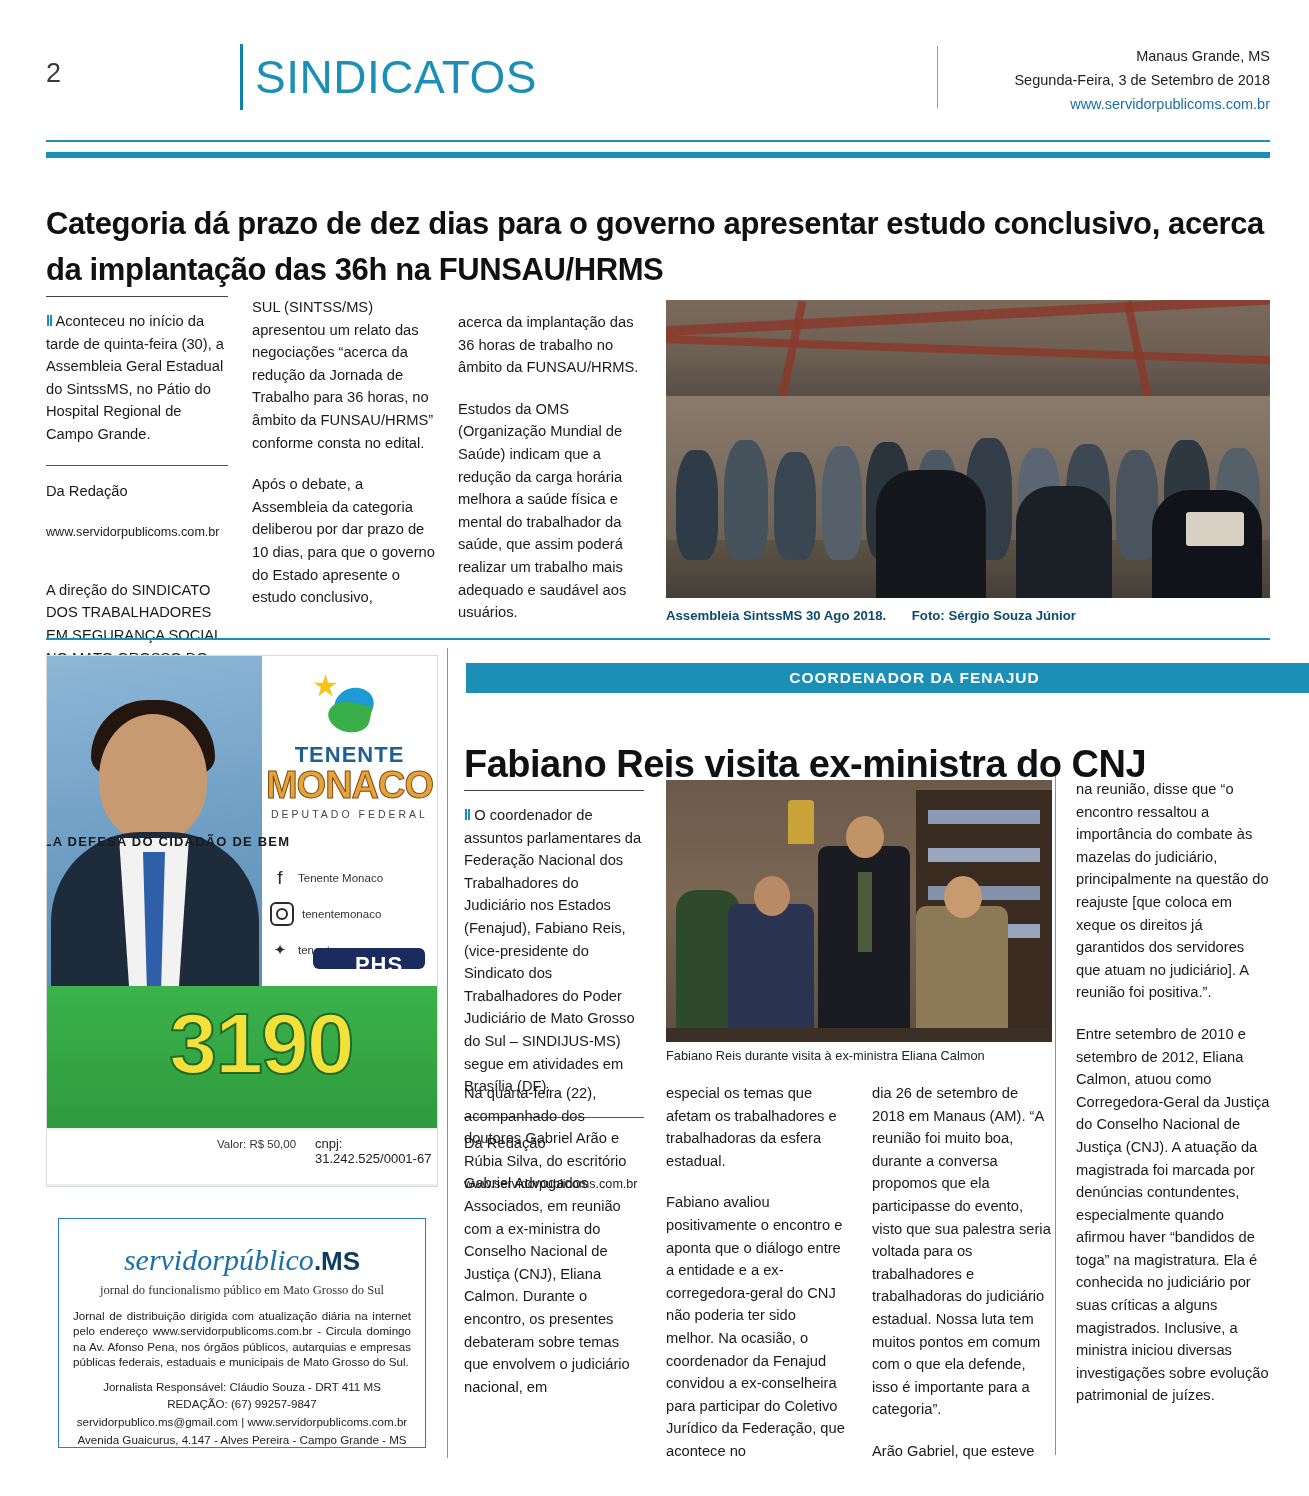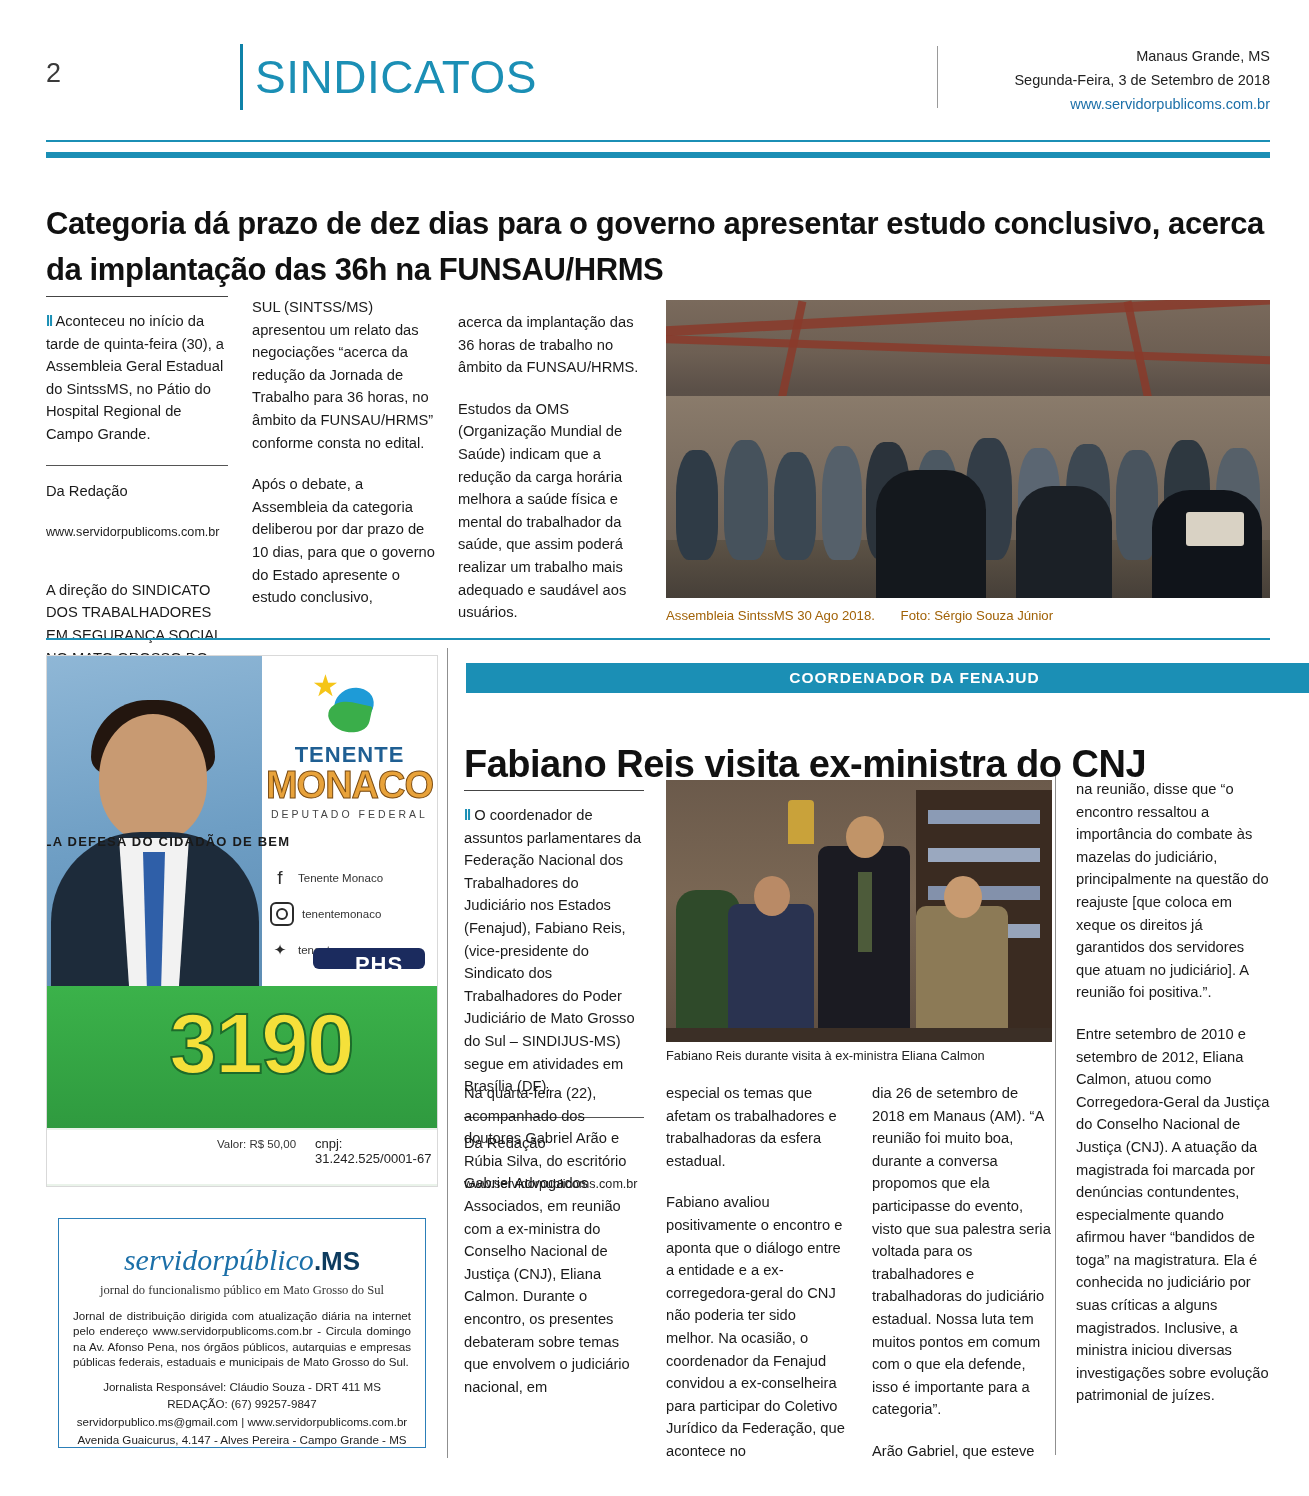--- a/index.html
+++ b/index.html
@@ -156,21 +156,22 @@
     height: 298px;
     overflow: hidden;
     background: #2b2b2b;
   }
   .photo-caption {
     position: absolute;
     left: 666px;
     top: 608px;
     width: 604px;
     font-size: 13.2px;
-    color: #a16207;
+    color: #0c4a6e;
+    font-weight: bold;
   }
   .photo-caption .credit { margin-left: 22px; }
 
   
   .mid-rule {
     position: absolute;
     left: 46px;
     top: 638px;
     width: 1224px;
     height: 2px;

